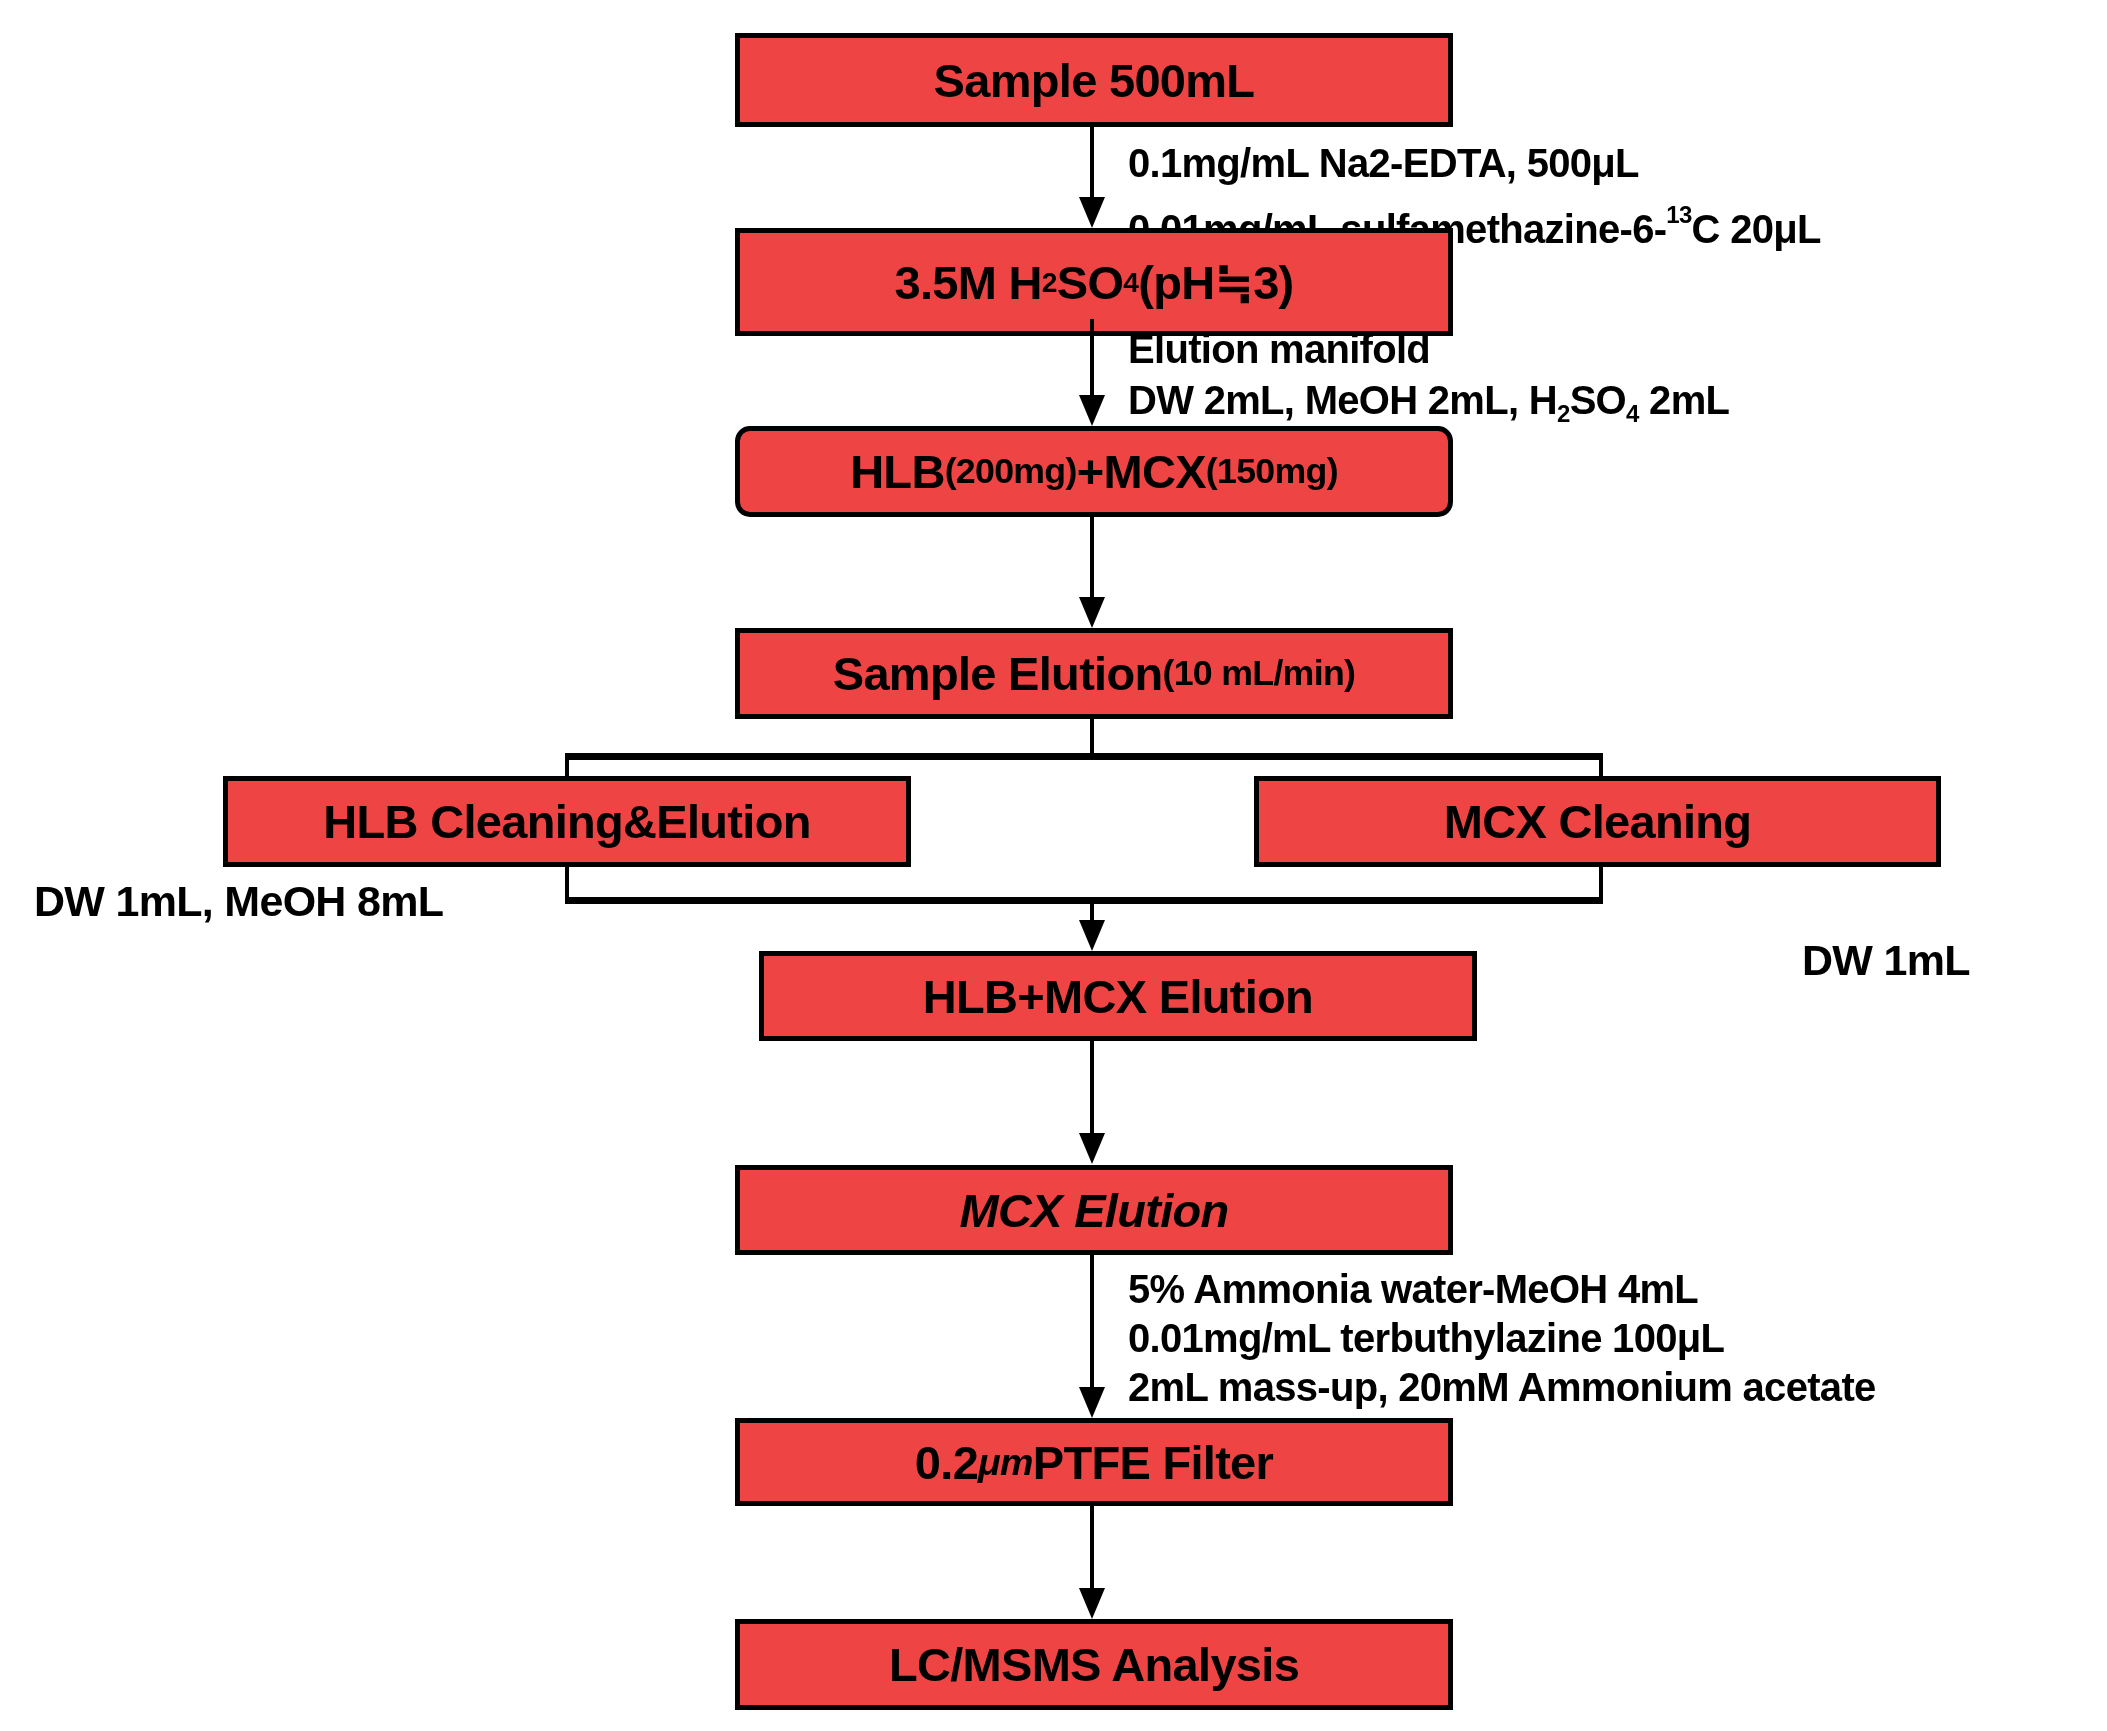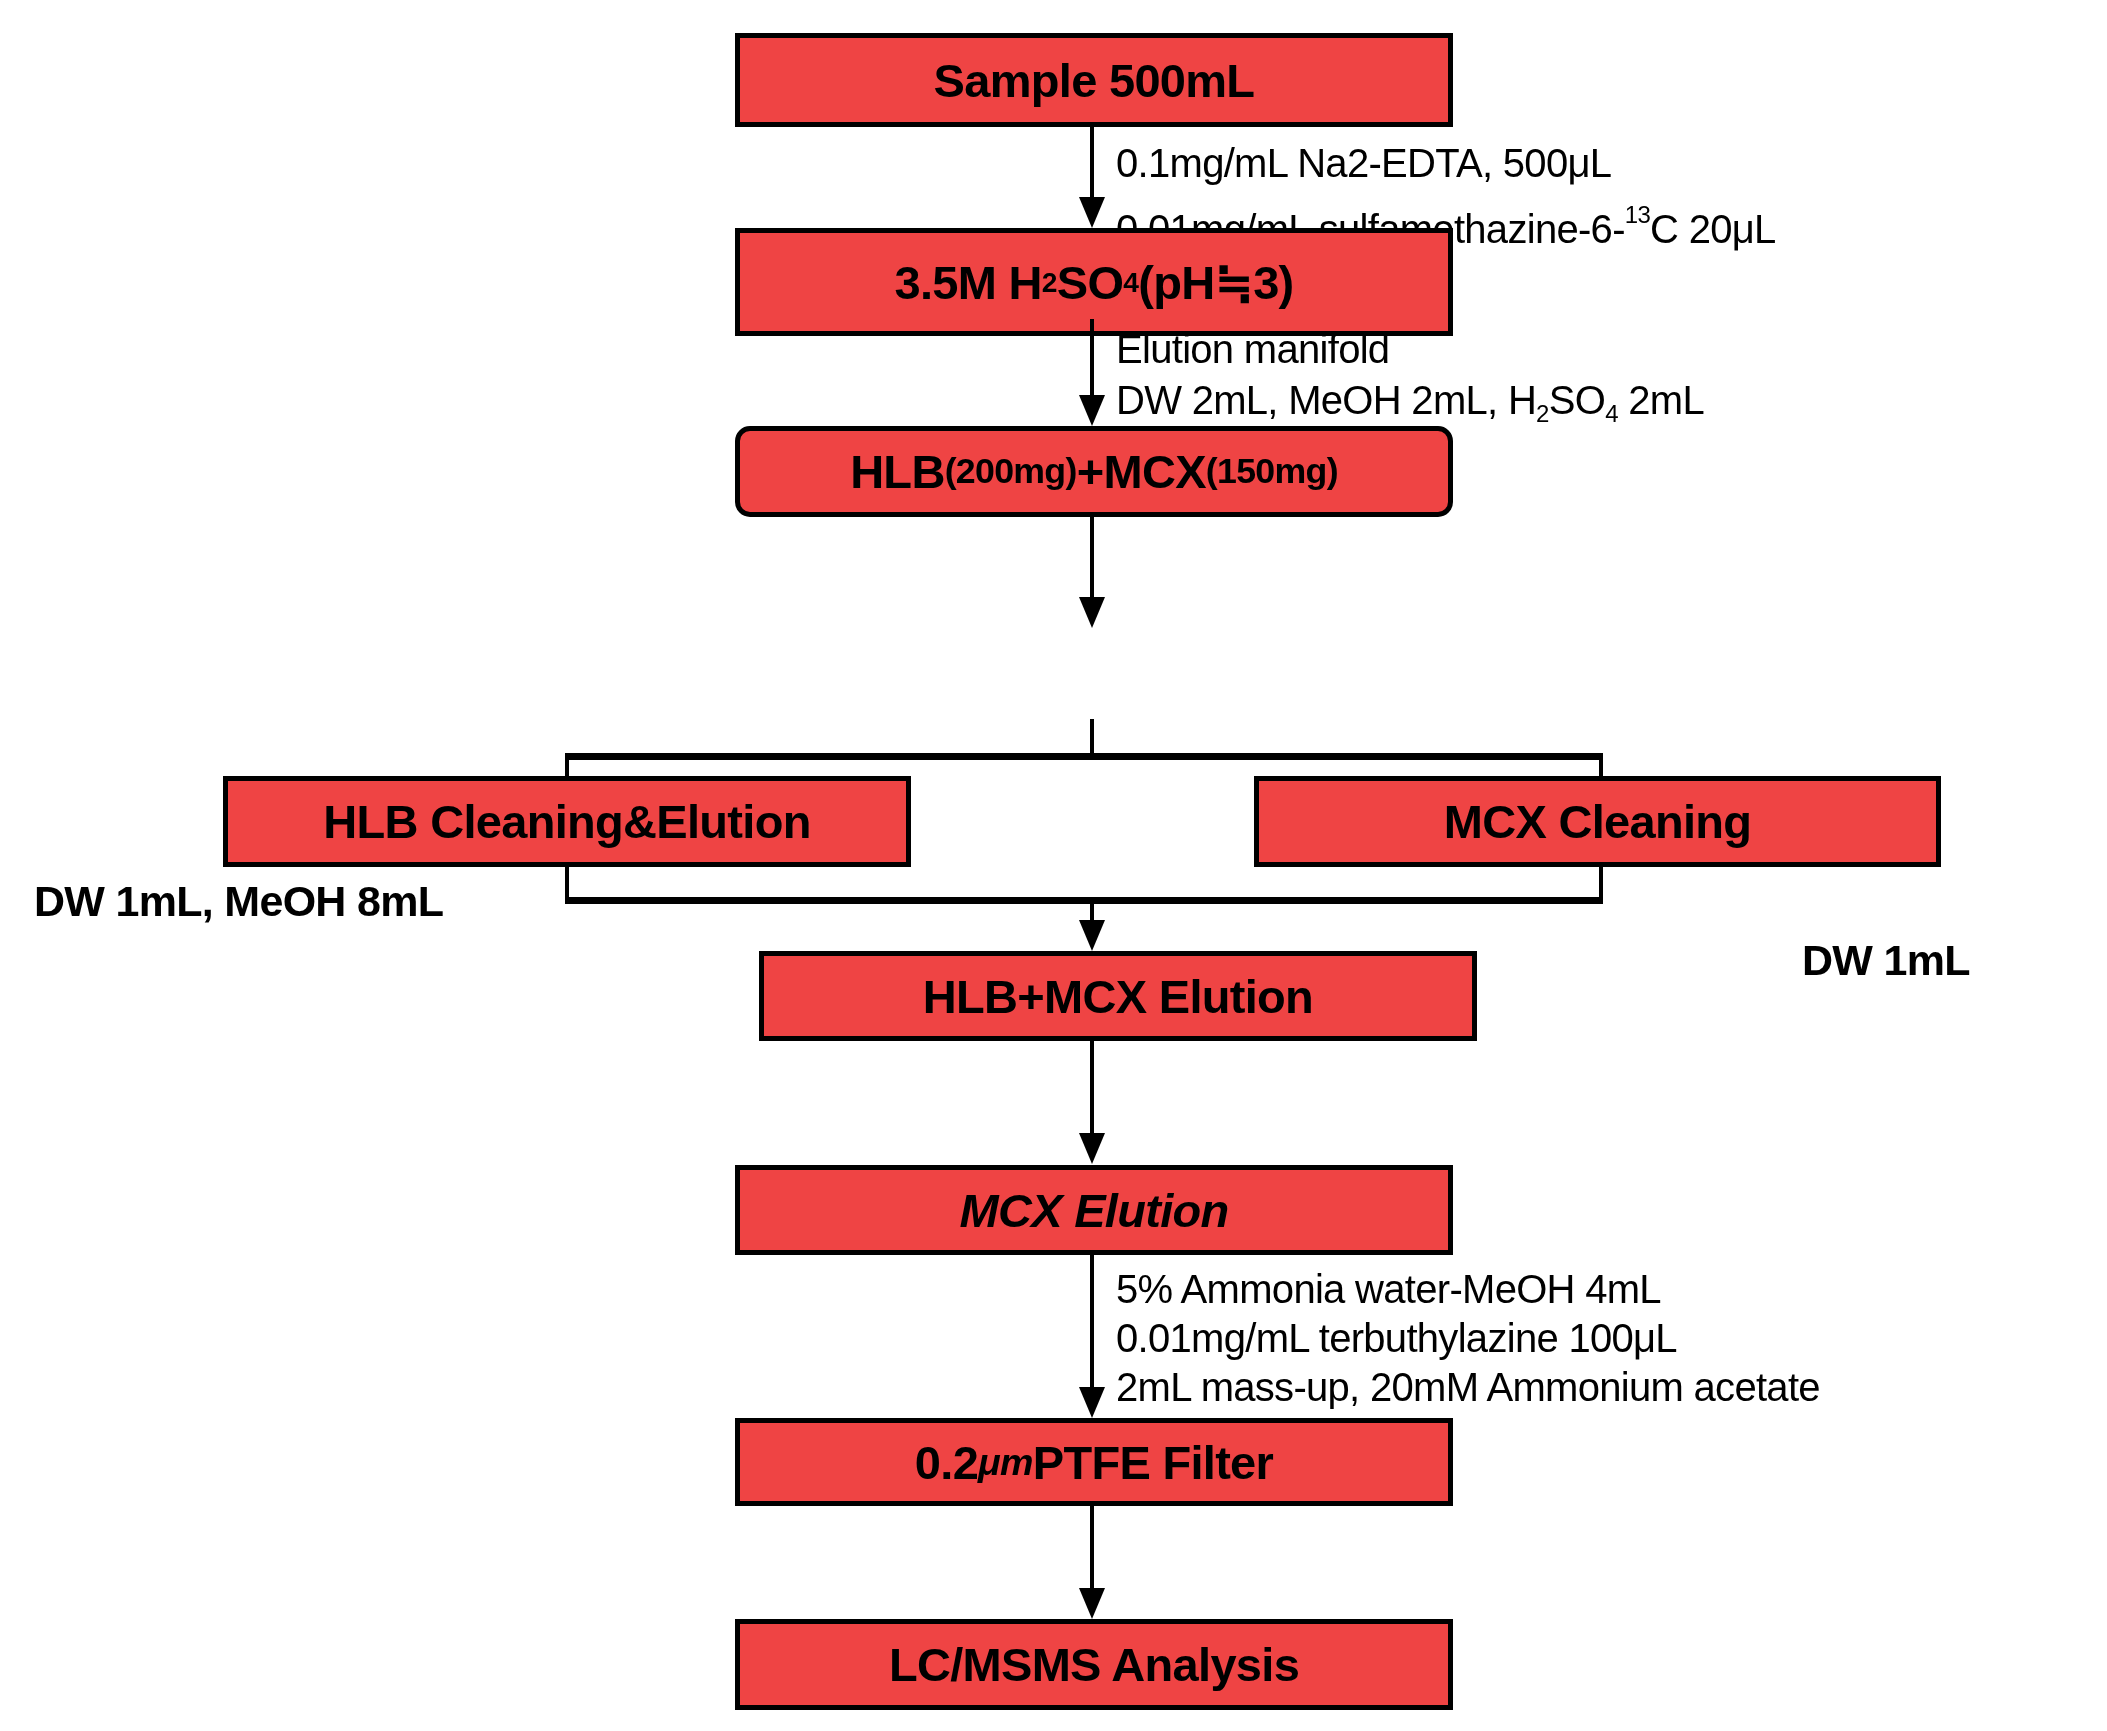--- a/index.html
+++ b/index.html
@@ -43,24 +43,25 @@
     position: absolute;
     width: 0;
     height: 0;
     border-left: 13px solid transparent;
     border-right: 13px solid transparent;
     border-top: 31px solid #000000;
   }
   .ann {
     position: absolute;
     font-size: 40px;
-    font-weight: normal;
+    font-weight: bold;
     letter-spacing: -0.7px;
     white-space: nowrap;
     line-height: 51px;
+    margin-left: 12px;
   }
   .ann-side {
     position: absolute;
     font-size: 43px;
     font-weight: bold;
     letter-spacing: -0.7px;
     white-space: nowrap;
   }
   .seg-sub { font-size: 60%; vertical-align: -16%; }
   .seg-sup { font-size: 60%; vertical-align: 40%; }
@@ -101,20 +102,24 @@
   <div class="node" style="left:735px; top:426px; width:718px; height:91px;border-radius:15px;">
       <span>HLB</span>
       <span class="seg-small">(200mg)</span>
       <span>+MCX</span>
       <span class="seg-small">(150mg)</span>
     </div>
 
   <div class="vline" style="left:1090px; top:517px; height:82px;"></div>
   <div class="arrowhead" style="left:1079px; top:597px;"></div>
 
+  <div class="node" style="left:735px; top:628px; width:718px; height:91px;">
+      <span>Sample Elution</span>
+      <span class="seg-small">(10 mL/min)</span>
+    </div>
 
   <div class="vline" style="left:1090px; top:719px; height:41px;"></div>
   <div class="hbar" style="left:565px; top:753px; width:1038px;"></div>
   <div class="vline" style="left:565px; top:760px; height:15.6px;"></div>
   <div class="vline" style="left:1599px; top:760px; height:15.6px;"></div>
 
   <div class="node" style="left:223px; top:776px; width:688px; height:91px;text-align:center;">HLB Cleaning&amp;Elution</div>
   <div class="node" style="left:1254px; top:776px; width:687px; height:91px;">MCX Cleaning</div>
 
   <div class="vline" style="left:565px; top:865px; height:35px;"></div>

